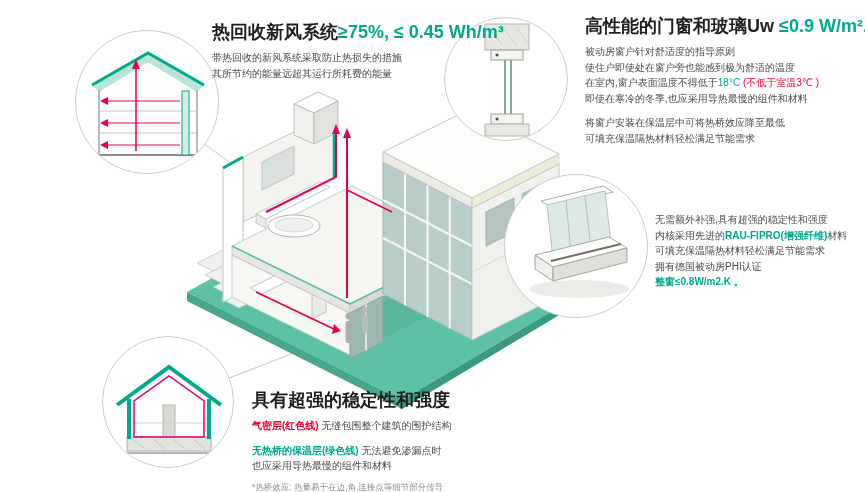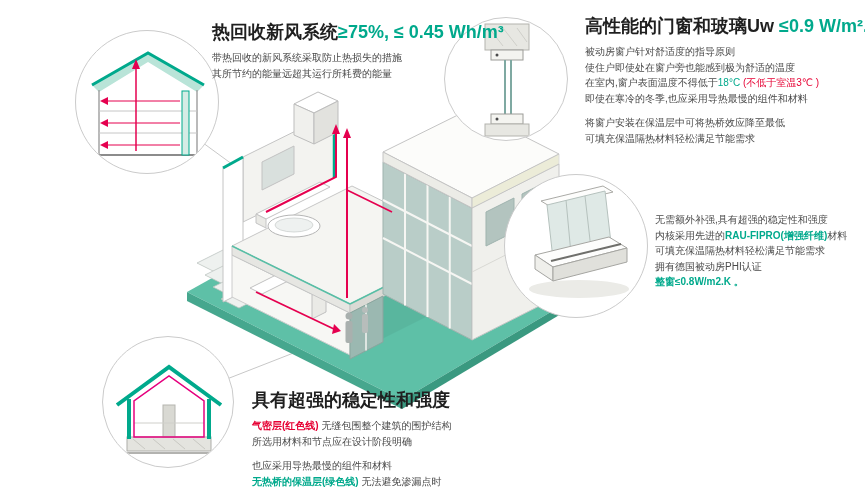--- a/index.html
+++ b/index.html
@@ -230,23 +230,22 @@
     <div class="line">拥有德国被动房PHI认证</div>
     <div class="line teal b">整窗≤0.8W/m2.K 。</div>
   </div>
 
   <div class="txt" style="left:252px;top:388px;width:310px">
     <div class="title">具有超强的稳定性和强度</div>
     <div class="mt">
       <div class="line">
         <span class="red b">气密层(红色线)</span><span> 无缝包围整个建筑的围护结构</span>
       </div>
-      <div class="line">所选用材料和节点应在设计阶段明确</div>
       <div class="gap"></div>
-      <div class="line">也应采用导热最慢的组件和材料</div>
       <div class="line">
         <span class="teal b">无热桥的保温层(绿色线)</span><span> 无法避免渗漏点时</span>
       </div>
+      <div class="line">也应采用导热最慢的组件和材料</div>
       <div class="foot">*热桥效应: 热量易于在边,角,连接点等细节部分传导</div>
     </div>
   </div>
 
 </div>
 
 </body></html>

